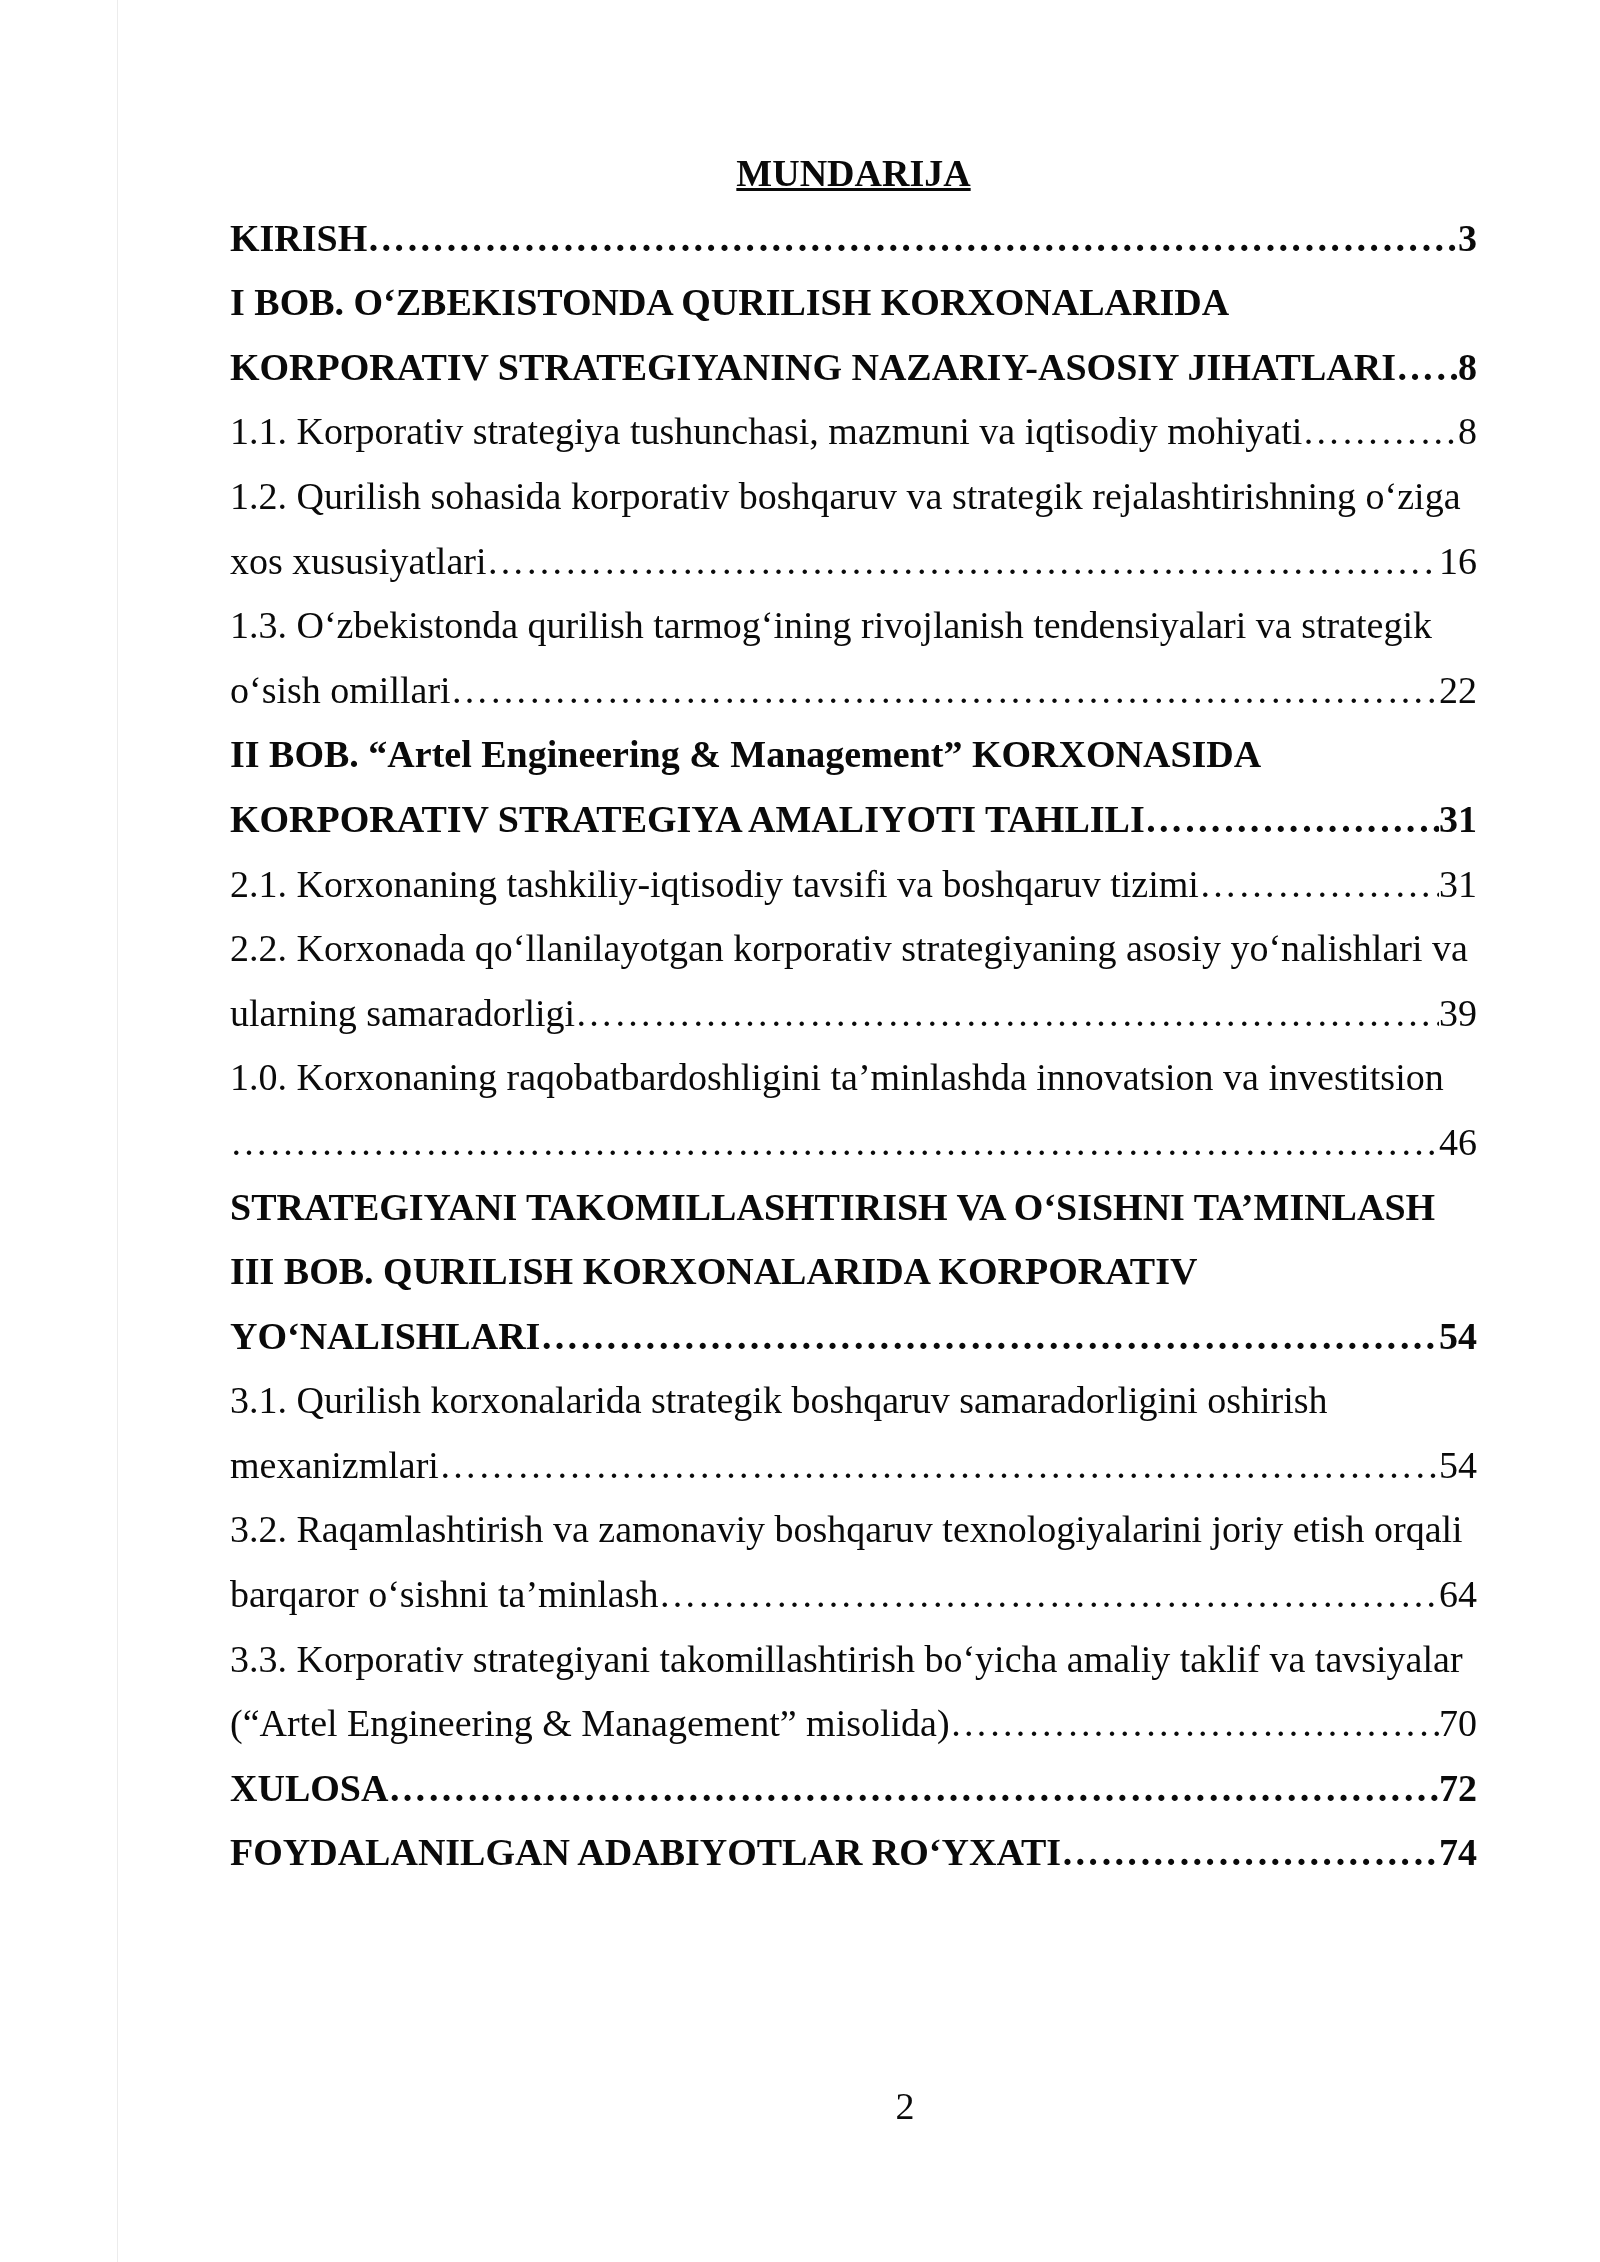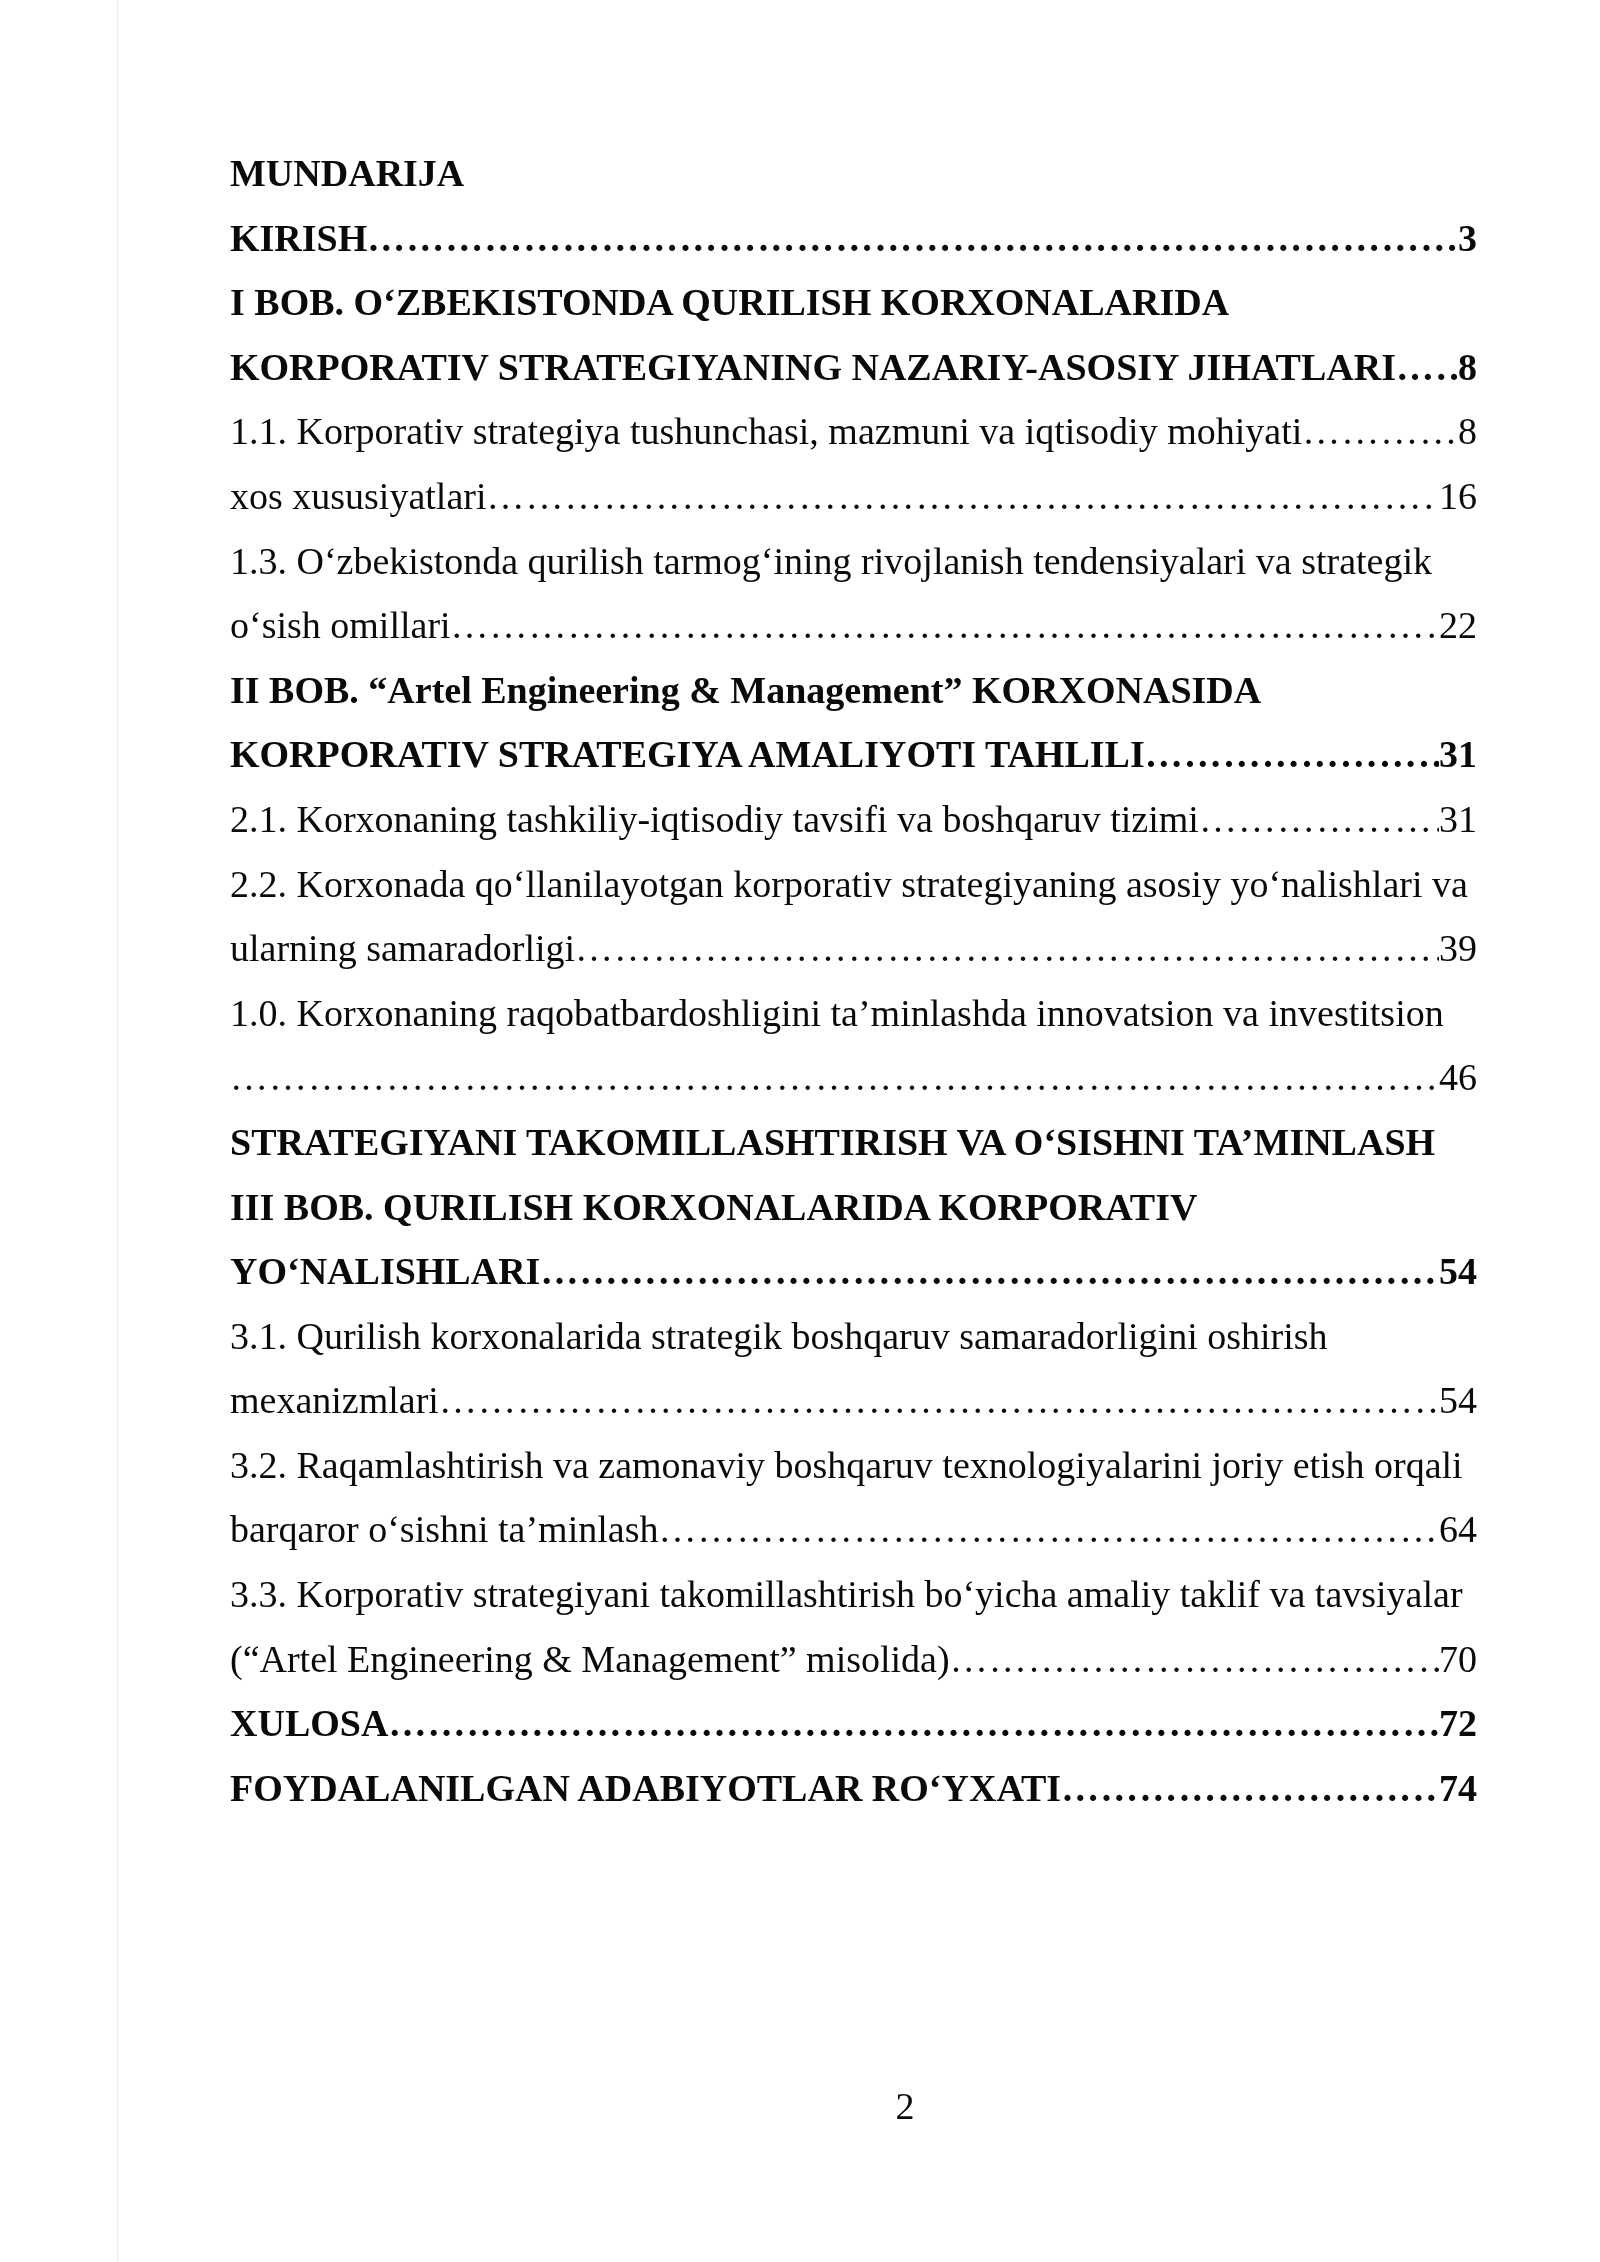--- a/index.html
+++ b/index.html
@@ -25,21 +25,23 @@
   }
   .content {
     position: absolute;
     left: 230px;
     top: 141px;
     width: 1247px;
     font-size: 38px;
     line-height: 64.6px;
   }
   .doc-title {
+    text-align: center;
     font-weight: bold;
+    text-decoration: underline;
   }
   .toc-line {
     display: flex;
     align-items: center;
     white-space: nowrap;
   }
   .toc-line.bold { font-weight: bold; }
   .toc-text { flex: 0 0 auto; }
   .toc-leader {
     flex: 1 1 auto;
@@ -75,20 +77,23 @@
       </div>
       <div class="toc-line bold">
         <span class="toc-text">KORPORATIV STRATEGIYANING NAZARIY-ASOSIY JIHATLARI</span>
         <span class="toc-leader">………………………………………………………………………………………………………………………………………………………………………………………………………………………………………………</span>
         <span class="toc-page">8</span>
       </div>
       <div class="toc-line">
         <span class="toc-text">1.1. Korporativ strategiya tushunchasi, mazmuni va iqtisodiy mohiyati</span>
         <span class="toc-leader">………………………………………………………………………………………………………………………………………………………………………………………………………………………………………………</span>
         <span class="toc-page">8</span>
+      </div>
+      <div class="toc-line">
+        <span class="toc-text">1.2. Qurilish sohasida korporativ boshqaruv va strategik rejalashtirishning o‘ziga</span>
       </div>
       <div class="toc-line">
         <span class="toc-text">xos xususiyatlari</span>
         <span class="toc-leader">………………………………………………………………………………………………………………………………………………………………………………………………………………………………………………</span>
         <span class="toc-page">16</span>
       </div>
       <div class="toc-line">
         <span class="toc-text">1.3. O‘zbekistonda qurilish tarmog‘ining rivojlanish tendensiyalari va strategik</span>
       </div>
       <div class="toc-line">

